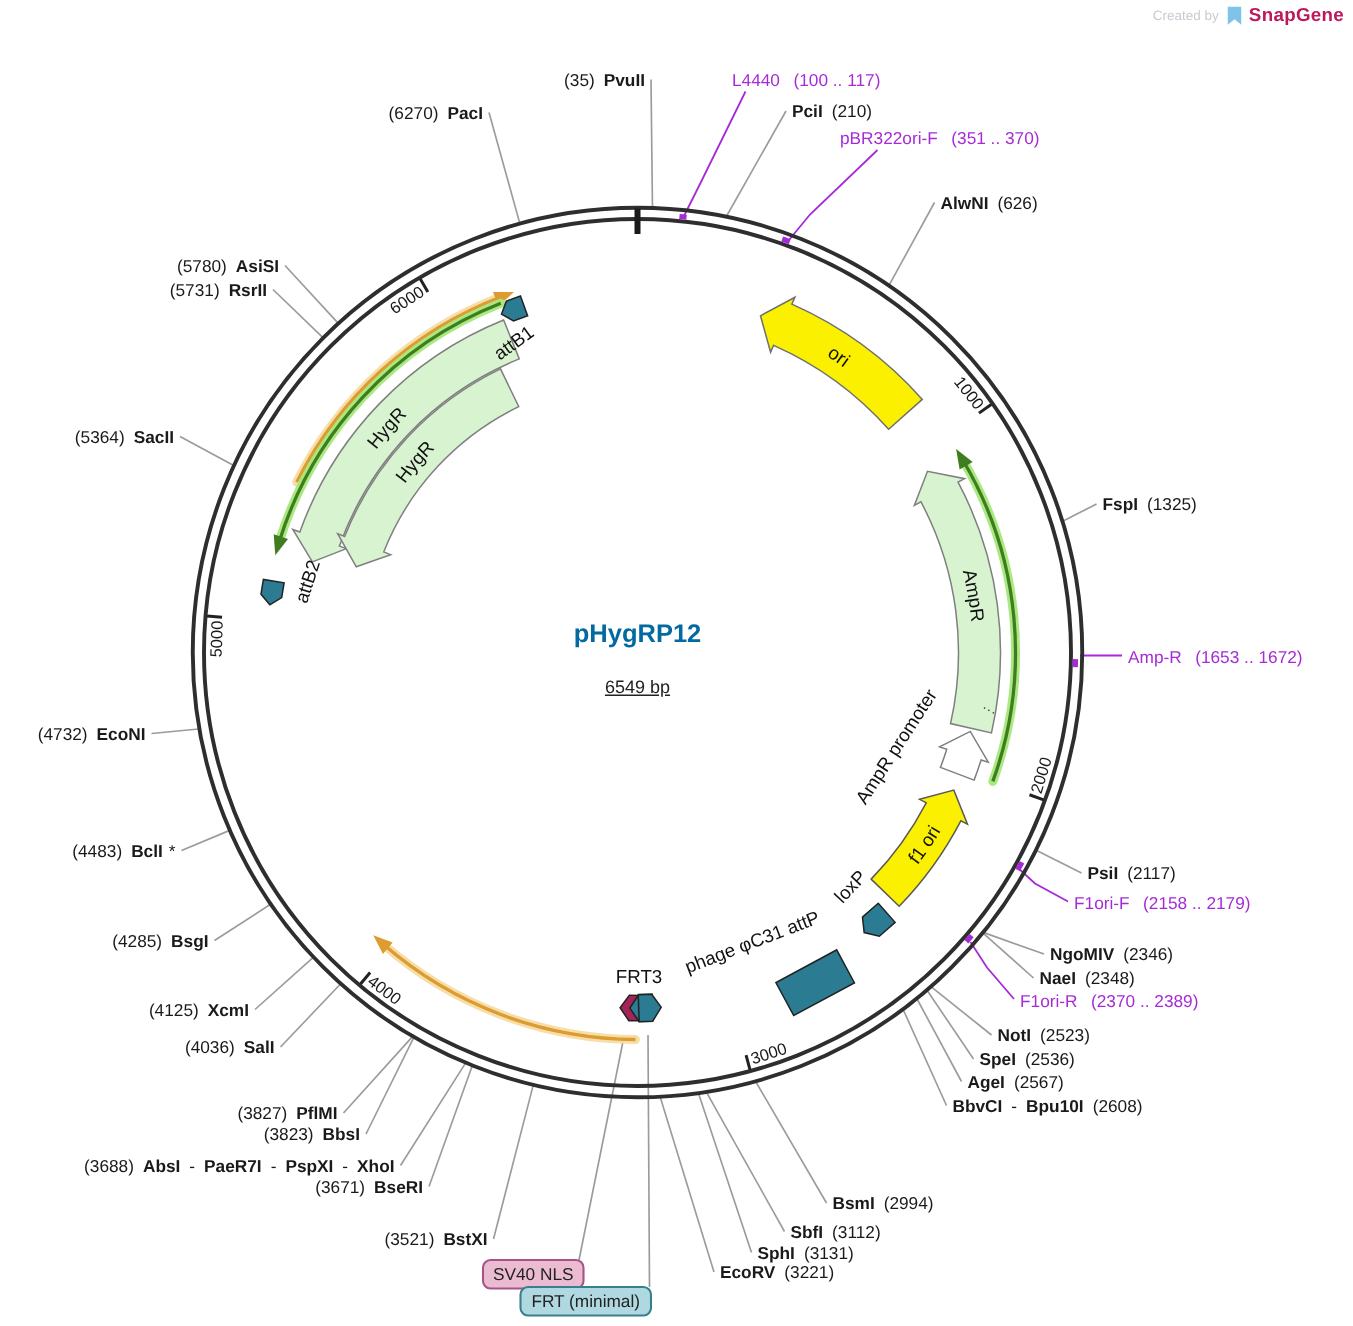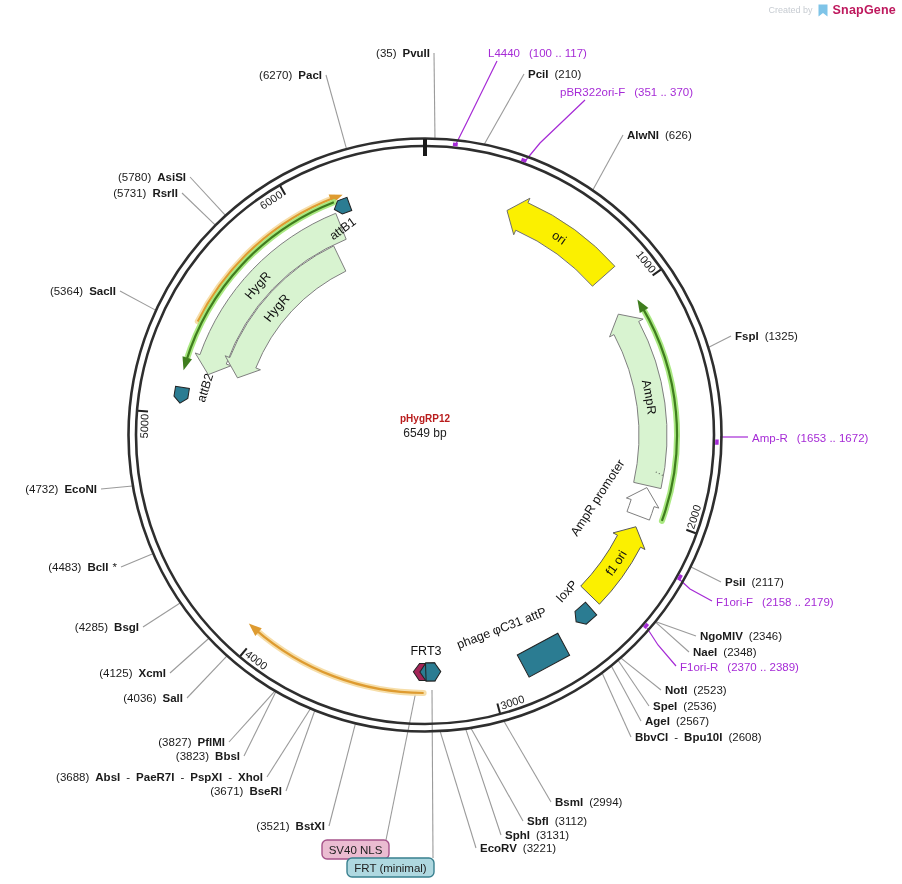--- a/index.html
+++ b/index.html
@@ -1,21 +1,21 @@
 <!DOCTYPE html>
 <html><head>
 <meta charset="utf-8">
 <style>
   html,body{margin:0;padding:0;background:#ffffff;}
   #stage{position:relative;width:902px;height:884px;background:#ffffff;overflow:hidden;
          font-family:"Liberation Sans",sans-serif;}
   #map-svg{position:absolute;left:0;top:0;}
   #plasmid-title-block{position:absolute;left:305px;top:413px;width:240px;text-align:center;pointer-events:none;}
-  #plasmid-title-block .t-name{font-size:10px;font-weight:bold;color:#b91c1c;}
-  #plasmid-title-block .t-size{font-size:12px;color:#222;margin-top:2px;}
+  #plasmid-title-block .t-name{font-size:17px;font-weight:bold;color:#0369a1;}
+  #plasmid-title-block .t-size{font-size:12px;color:#222;margin-top:18px;text-decoration:underline;}
   #watermark{position:absolute;top:3px;right:6px;display:flex;align-items:center;gap:5px;}
   #watermark .created{font-size:9px;color:#c7ccd2;}
   #watermark .brand{font-size:12.5px;color:#be185d;font-weight:600;letter-spacing:.2px;}
   text{font-family:"Liberation Sans",sans-serif;}
 </style>
 </head>
 <body>
 
 <div id="stage">
   <div id="map-svg"><svg xmlns="http://www.w3.org/2000/svg" width="902" height="884" viewBox="0 0 902 884">

